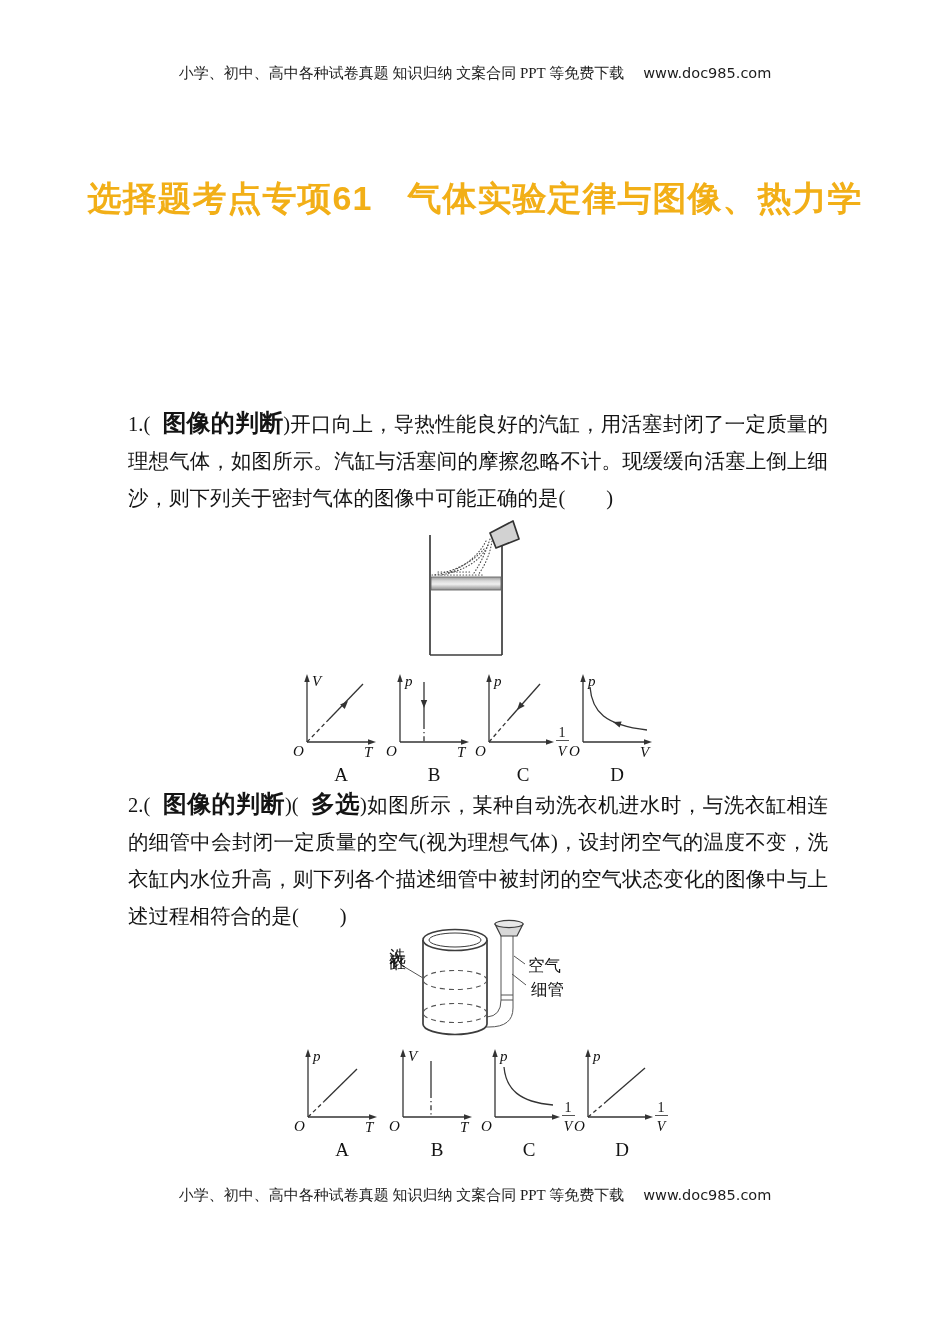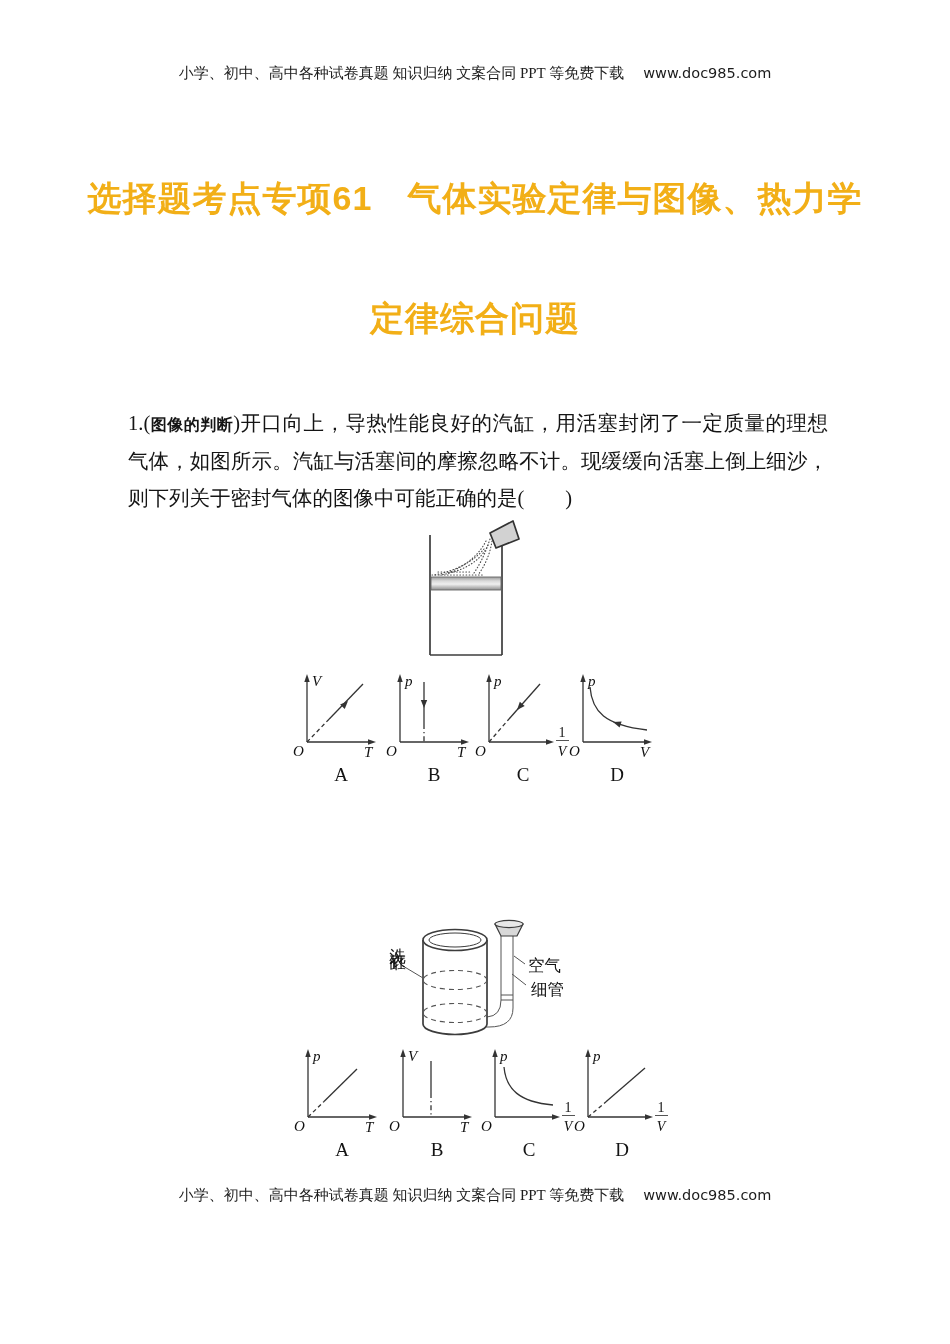--- a/index.html
+++ b/index.html
@@ -5,21 +5,21 @@
   html,body{margin:0;padding:0;background:#ffffff;}
   .page{position:relative;width:950px;height:1344px;background:#fff;overflow:hidden;
         font-family:"Liberation Serif","DejaVu Serif",serif;color:#141414;}
   .hf{position:absolute;left:0;width:100%;text-align:center;font-size:15px;color:#1c1c1c;white-space:nowrap;}
   .hf .site{margin-left:19px;font-family:"DejaVu Sans",sans-serif;font-size:14.5px;}
   .title-line{position:absolute;left:0;width:100%;text-align:center;
         font-family:"Liberation Sans","DejaVu Sans",sans-serif;font-weight:bold;
         font-size:34px;color:#F2AF17;letter-spacing:1px;}
   .qpara{position:absolute;left:128px;width:700px;font-size:20.5px;line-height:37px;
         text-align:justify;text-justify:inter-ideograph;}
-  .qtag{font-family:Liberation Serif, serif;font-weight:700;font-size:16px;}
+  .qtag{font-family:Liberation Serif, serif;font-weight:700;font-size:24px;margin-left:12px;}
   .fig{position:absolute;}
   .graph{position:absolute;width:112px;}
   .graph svg{display:block;}
   .glabel{width:112px;text-align:center;font-size:19px;margin-top:2px;}
   .ax,.crv{stroke:#333;stroke-width:1.3;fill:none;}
   .thin{stroke:#555;stroke-width:1;fill:none;}
   .dash{stroke-dasharray:4 3;}
   .dashdot{stroke-dasharray:5 3 1.2 3;}
   .arr{fill:#333;stroke:none;}
   svg text{font-family:"Liberation Serif","DejaVu Serif",serif;font-size:15px;fill:#111;}
@@ -33,21 +33,20 @@
 </head>
 <body>
 
 <div class="page">
 
   <div class="hf" style="top:64px;">
     <span>小学、初中、高中各种试卷真题 知识归纳 文案合同  PPT 等免费下载</span><span class="site">www.doc985.com</span>
   </div>
 
   <div class="title-line" style="top:176px;">选择题考点专项61　气体实验定律与图像、热力学</div>
-  <div class="title-line" style="top:296px;">定律综合问题</div>
 
   <div class="qpara" style="top:405px;">
     <span>1.(</span><span class="qtag">图像的判断</span><span>)</span><span>开口向上，导热性能良好的汽缸，用活塞封闭了一定质量的理想气体，如图所示。汽缸与活塞间的摩擦忽略不计。现缓缓向活塞上倒上细沙，则下列关于密封气体的图像中可能正确的是(　　)</span>
   </div>
 
   <div class="fig" style="left:412px;top:515px;">
     <svg width="120" height="148" viewBox="0 0 120 148">
       <defs>
         <linearGradient id="pg" x1="0" y1="0" x2="0" y2="1">
           <stop offset="0%" stop-color="#9a9a9a"></stop>
@@ -133,20 +132,23 @@
         <polygon class="arr" points="91,72 83,69.3 83,74.7"></polygon>
       <path class="crv" d="M29,17 C31,42 44,55 86,60"></path>
       <polygon class="arr" points="0,0 -8,3.2 -8,-3.2" transform="translate(52,52) rotate(-162)"></polygon>
       <text class="it" x="8" y="86">O</text>
       <text class="it" x="27" y="16">p</text>
       <text class="it" x="79" y="87">V</text>
     </svg>
     <div class="glabel">D</div>
   </div>
 
+  <div class="qpara" style="top:786px;">
+    <span>2.(</span><span class="qtag">图像的判断</span><span>)(</span><span class="qtag">多选</span><span>)</span><span>如图所示，某种自动洗衣机进水时，与洗衣缸相连的细管中会封闭一定质量的空气(视为理想气体)，设封闭空气的温度不变，洗衣缸内水位升高，则下列各个描述细管中被封闭的空气状态变化的图像中与上述过程相符合的是(　　)</span>
+  </div>
 
   <div class="fig" style="left:375px;top:914px;width:210px;height:140px;font-family:Liberation Serif, serif;">
     <svg width="210" height="140" viewBox="0 0 210 140" style="position:absolute;left:0;top:0;">
 
       <path class="thin" d="M126,22 L126,86 Q126,102 112,103"></path>
       <path class="thin" d="M138,22 L138,94 Q138,113 114,113 L111,113"></path>
       <line class="thin" x1="126" y1="81" x2="138" y2="81"></line>
       <line class="thin" x1="126" y1="86" x2="138" y2="86"></line>
 
       <polygon points="120,10 148,10 142,22 126,22" fill="#d8d8d8" stroke="#3c3c3c" stroke-width="1.2"></polygon>

